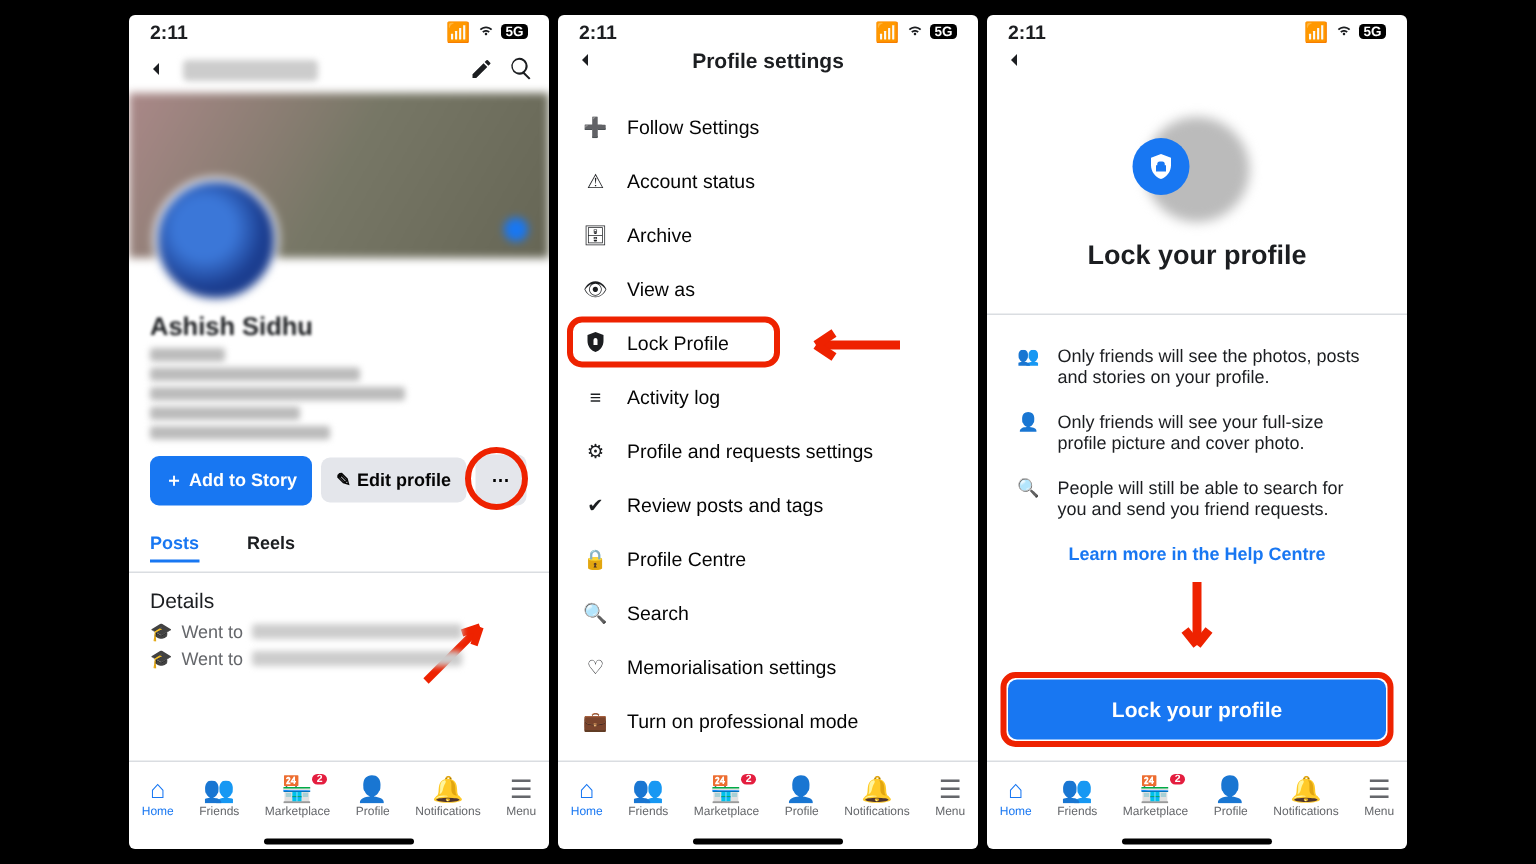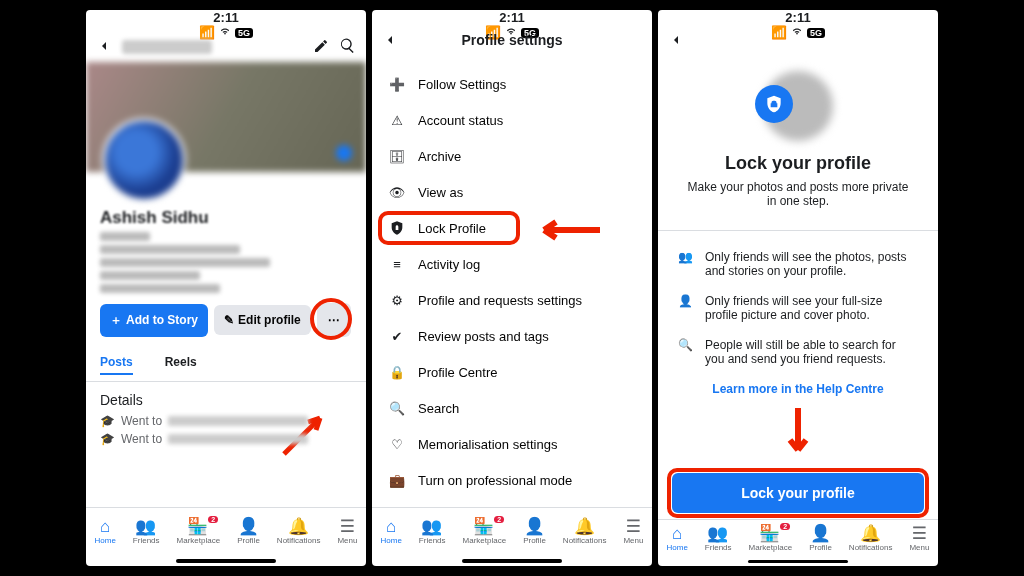--- a/index.html
+++ b/index.html
@@ -1,18 +1,18 @@
 <!DOCTYPE html>
 <html><head>
 <meta charset="utf-8">
 <style>
   * { box-sizing: border-box; margin: 0; padding: 0; }
   body { background: #000; font-family: -apple-system, "Helvetica Neue", Arial, sans-serif; width: 1024px; height: 576px; overflow: hidden; display: flex; justify-content: center; gap: 6px; padding: 10px 0; }
   .phone { background: #fff; width: 280px; height: 556px; border-radius: 4px; position: relative; overflow: hidden; font-size: 12px; color: #1c1e21; display:flex; flex-direction:column;}
-  .status-bar { height: 22px; display: flex; align-items: center; justify-content: space-between; padding: 0 14px; font-weight: 600; font-size: 13px; flex-direction: column;}
+  .status-bar { height: 22px; display: flex; align-items: center; justify-content: space-between; padding: 0 14px; font-weight: 600; font-size: 13px;}
   .status-right { display:flex; align-items:center; gap:3px;}
   .top-bar { height: 30px; display:flex; justify-content:space-between; padding:0 10px;}
   .top-bar .left, .top-bar .right { display:flex; align-items:center; gap:10px;}
   .blurname { width:90px; height:14px; background:#ccc; border-radius:3px; filter:blur(2px);}
   .cover { height:110px; background: linear-gradient(120deg,#a88,#776,#665); filter:blur(3px); position:relative;}
   .avatar-circ { position:absolute; left:16px; bottom:-30px; width:84px; height:84px; border-radius:50%; border:3px solid #fff; background: radial-gradient(circle at 40% 40%, #3b77d8 30%, #1b3d8f 60%); filter:blur(1px);}
   .blue-badge { position:absolute; right:14px; top:75%; width:16px; height:16px; border-radius:50%; background:#1877f2;}
   .profile-body { padding: 36px 14px 8px 14px; }
   .pname { font-size:17px; font-weight:700; filter:blur(1px); }
   .bio div { height:9px; background:#bbb; margin:4px 0; border-radius:2px; filter:blur(2px);}
@@ -301,21 +301,20 @@
   <div class="lock-top">
     <div class="lock-icon-big">
       <div class="lock-avatar-blur"></div>
       <div class="lock-shield">
           <svg width="20" height="20" viewBox="0 0 24 24">
             <path fill="currentColor" d="M12 2l8 3v6c0 5-3.4 9.7-8 11-4.6-1.3-8-6-8-11V5l8-3zm-1 6a2 2 0 00-2 2v1h-1v5h8v-5h-1v-1a2 2 0 00-2-2h-2z"></path>
           </svg>
         </div>
     </div>
     <div class="lh2">Lock your profile</div>
-    <div class="lp">Make your photos and posts more private in one step.</div>
   </div>
   <div class="divider"></div>
   <div class="points">
     <div class="point">
         <span>👥</span>
         <span>Only friends will see the photos, posts and stories on your profile.</span>
       </div>
     <div class="point">
         <span>👤</span>
         <span>Only friends will see your full-size profile picture and cover photo.</span>

